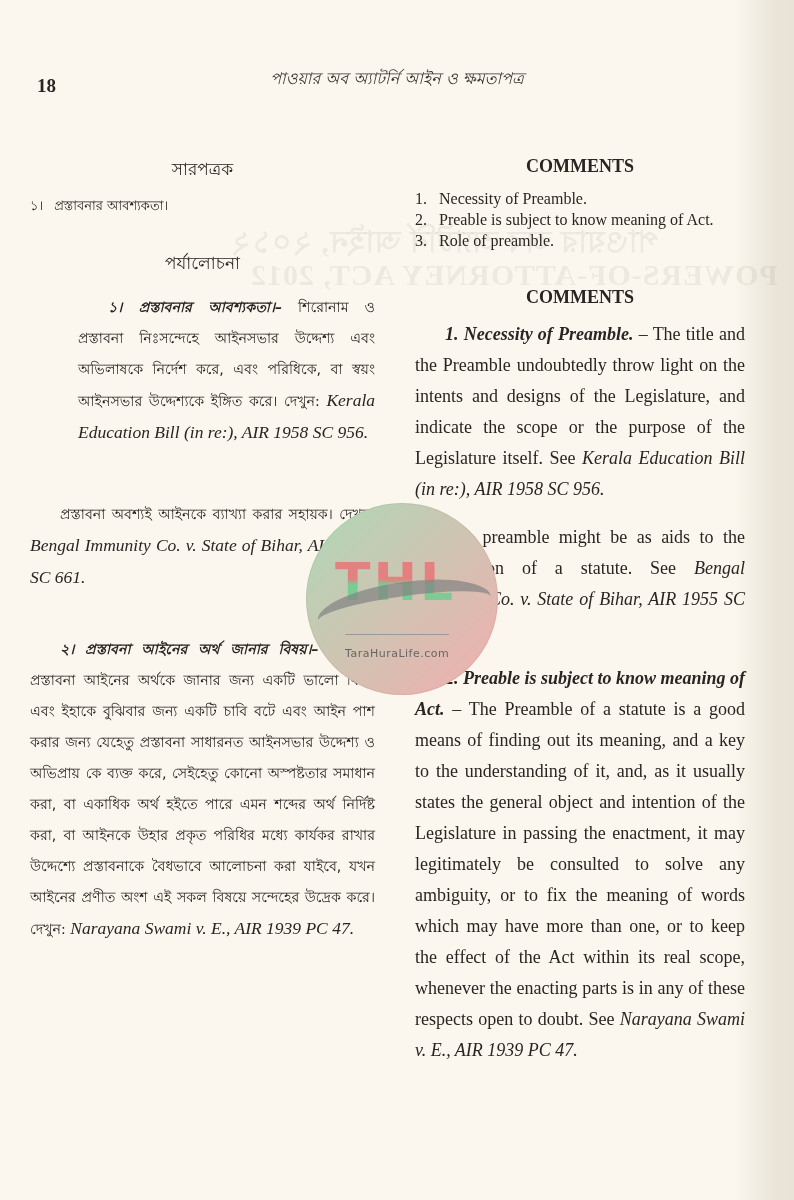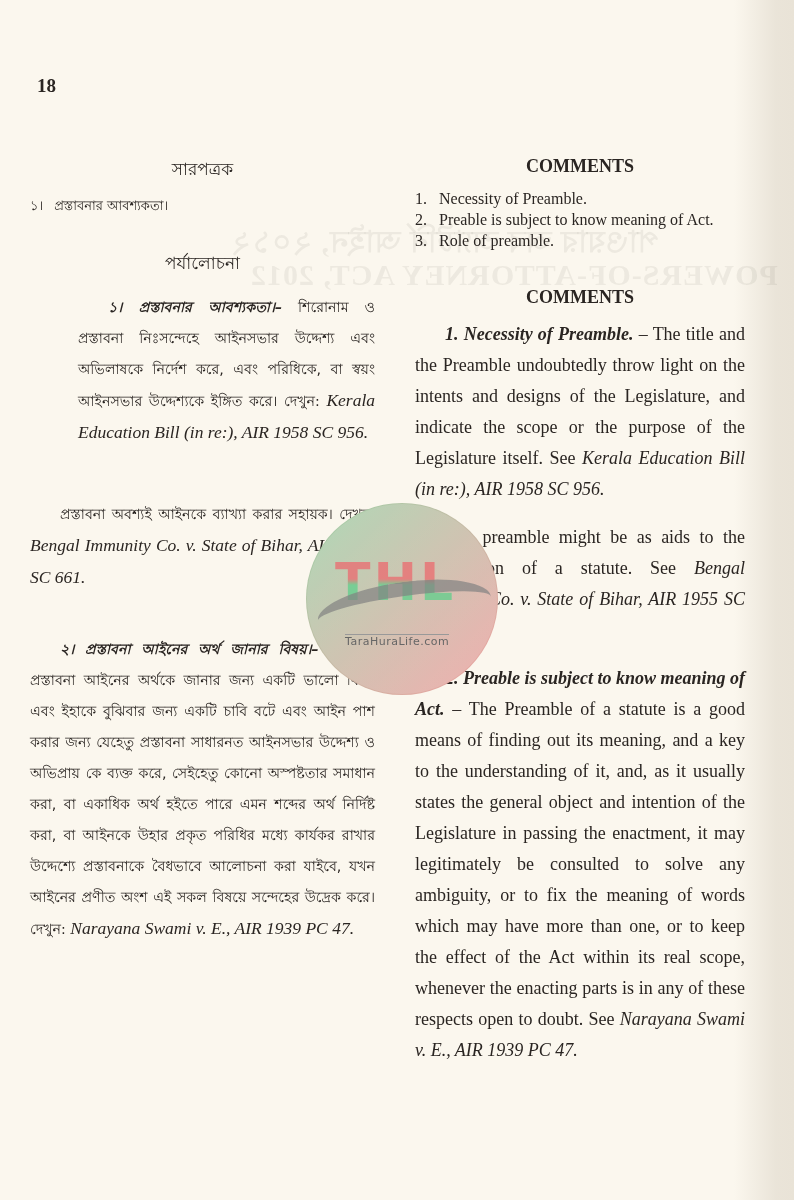--- a/index.html
+++ b/index.html
@@ -43,32 +43,33 @@
 
   .watermark { position: absolute; left: 306px; top: 503px; width: 190px; height: 190px; border-radius: 50%;
     border: 1.5px solid transparent;
     background: linear-gradient(rgba(255,255,255,0.15), rgba(255,255,255,0.15)) padding-box,
                 linear-gradient(135deg, #9fd2a9, #f0a0a0) border-box;
     pointer-events: none; }
   .wm-letters { position: absolute; left: 28px; top: 48px; font-family: "DejaVu Sans", sans-serif; font-weight: bold; font-size: 52px; letter-spacing: 3px;
     background: linear-gradient(to bottom, #ec6a6f 0%, #ec6a6f 45%, #5fcf8b 55%, #5fcf8b 100%);
     -webkit-background-clip: text; background-clip: text; color: transparent; opacity: 0.75; }
   .wm-swoosh { position: absolute; left: 10px; top: 78px; width: 175px; height: 40px; border-top: 14px solid rgba(130,130,130,0.7); border-radius: 60% 60% 0 0; transform: rotate(-8deg); }
-  .wm-text { position: absolute; left: 38px; top: 130px; font-family: "DejaVu Sans", sans-serif; font-size: 11px; color: #666; letter-spacing: 0.5px; border-top: 1px solid #999; padding-top: 0; }
+  .wm-text { position: absolute; left: 38px; top: 130px; font-family: "DejaVu Sans", sans-serif; font-size: 11px; color: #666; letter-spacing: 0.5px; border-top: 1px solid #999; padding-top: 12px; }
 </style>
 </head>
 <body>
 
 <div class="page-shade"></div>
 
 <div class="ghost" style="left:230px; top:218px;">পাওয়ার অব অ্যাটর্নি আইন, ২০১২</div>
 <div class="ghost" style="left:250px; top:258px;">POWERS-OF-ATTORNEY ACT, 2012</div>
 
 <div class="header">
   <span class="page-number">18</span>
+  <span class="running-title">পাওয়ার অব অ্যাটর্নি আইন ও ক্ষমতাপত্র</span>
 </div>
 
 <div class="col col-left bn">
   <h2 class="section-heading bn bn-heading">সারপত্রক</h2>
   <ul class="synopsis-list">
     <li><span class="num">১।</span> <span>প্রস্তাবনার আবশ্যকতা।</span></li>
   </ul>
 
   <h2 class="section-heading bn bn-heading" style="margin-top:34px;">পর্যালোচনা</h2>
 

